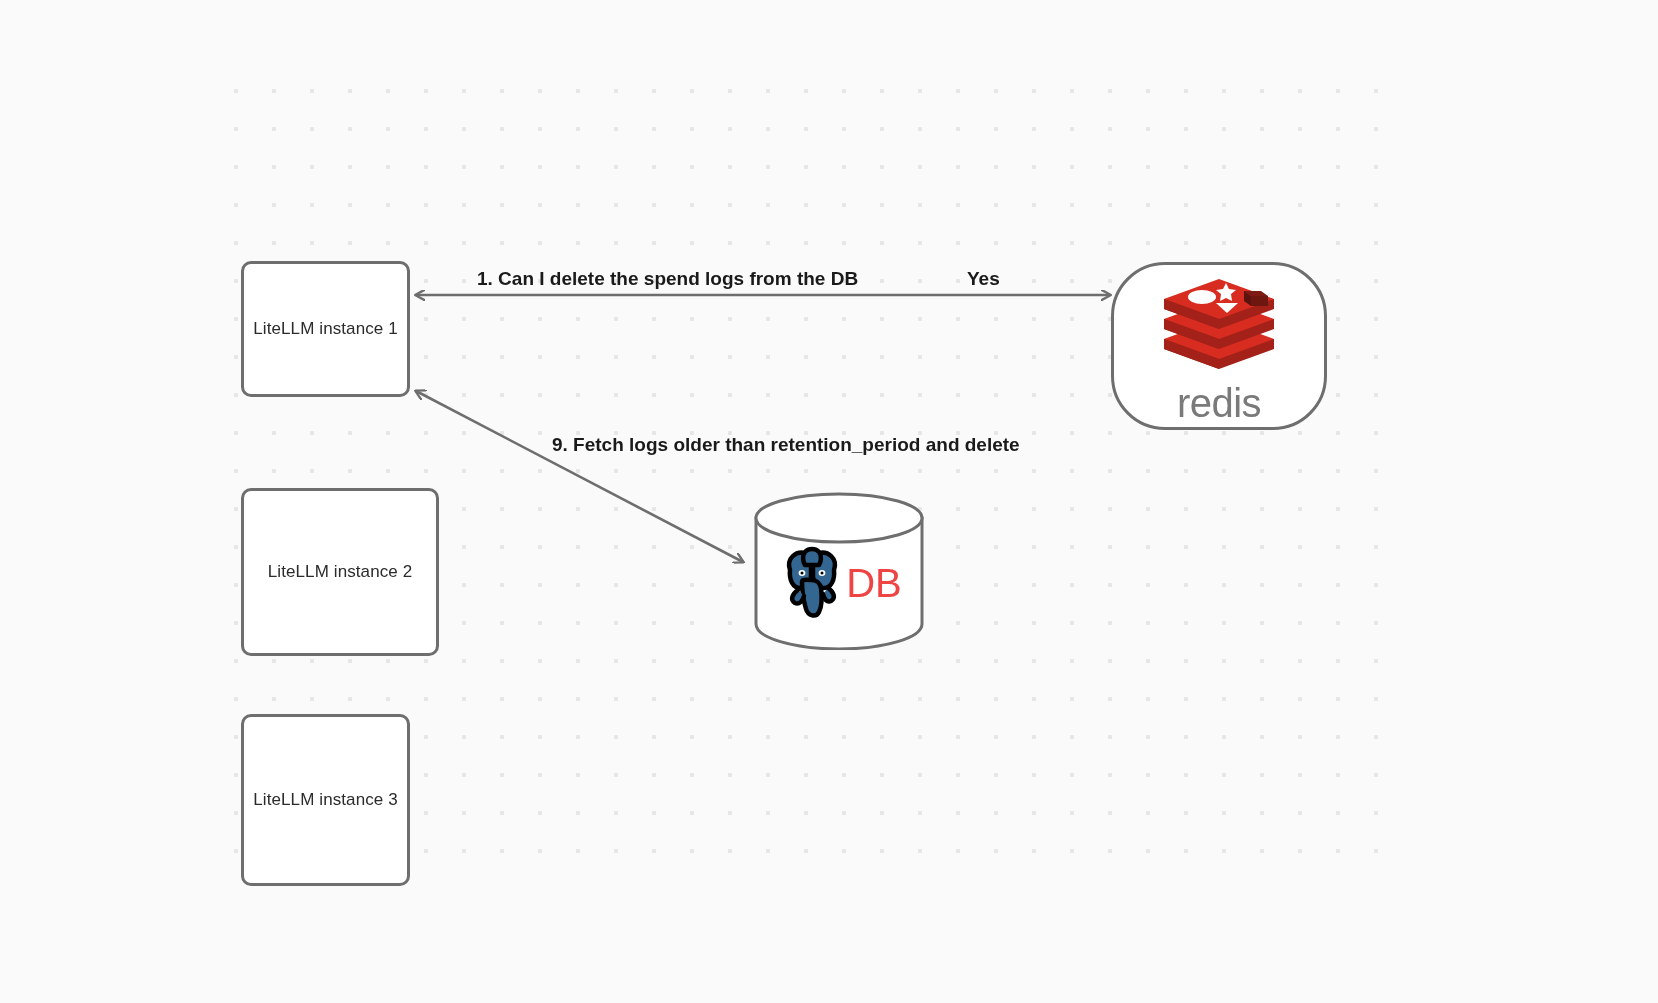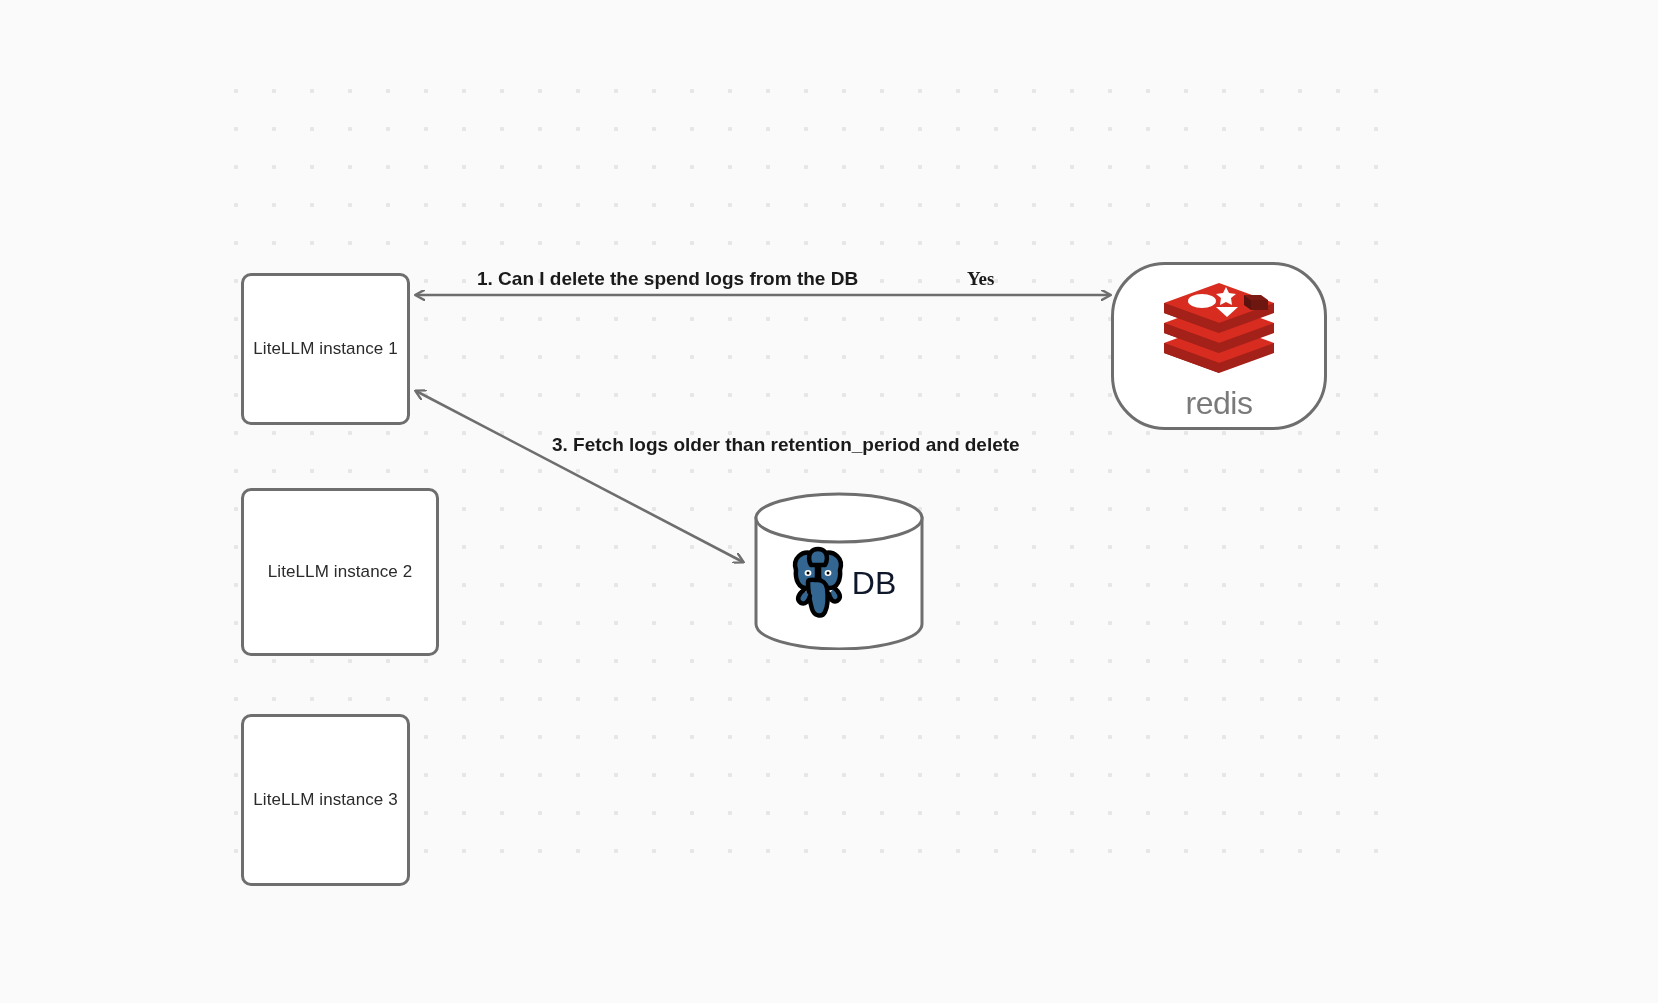--- a/index.html
+++ b/index.html
@@ -50,21 +50,21 @@
   .node-box .node-label {
     font-size: 17px;
     color: #2b2b2b;
     font-family: "Liberation Sans", sans-serif;
     letter-spacing: 0.1px;
     line-height: 1.2;
     text-align: center;
     user-select: none;
   }
 
-  #node-litellm-1 { left: 241px; top: 273px; width: 169px; height: 152px; }
+  #node-litellm-1 { left: 241px; top: 261px; width: 169px; height: 136px; }
   #node-litellm-2 { left: 241px; top: 488px; width: 198px; height: 168px; }
   #node-litellm-3 { left: 241px; top: 714px; width: 169px; height: 172px; }
 
   
   #node-redis {
     position: absolute;
     left: 1111px;
     top: 262px;
     width: 216px;
     height: 168px;
@@ -97,22 +97,22 @@
     left: 0;
     top: 48px;
     width: 172px;
     height: 86px;
     display: flex;
     align-items: center;
     justify-content: center;
     gap: 0px;
   }
   #db-text {
-    font-size: 32px;
-    color: #0f172a;
+    font-size: 40px;
+    color: #ef4444;
     font-family: "Liberation Sans", sans-serif;
     line-height: 1;
     margin-left: -2px;
   }
 
   
   #edges {
     position: absolute;
     left: 0;
     top: 0;
@@ -126,21 +126,21 @@
     position: absolute;
     font-family: "Liberation Sans", sans-serif;
     font-weight: bold;
     font-size: 19px;
     color: #1a1a1a;
     white-space: nowrap;
     background: transparent;
     user-select: none;
   }
   #edge-label-1 { left: 477px; top: 268px; }
-  #edge-label-yes { left: 967px; top: 268px; font-family: Liberation Serif, serif; }
+  #edge-label-yes { left: 967px; top: 268px; }
   #edge-label-2 { left: 552px; top: 434px; }
 </style>
 </head>
 <body>
 
 <div id="canvas">
 
   <div id="dot-grid"></div>
 
   <svg id="edges" viewBox="0 0 1658 1003" width="1658" height="1003" xmlns="http://www.w3.org/2000/svg">
@@ -161,21 +161,21 @@
       DB --&gt;
     <g>
       <line x1="416" y1="391" x2="743" y2="562" stroke="#6e6e6e" stroke-width="2.6" marker-start="url(#arrow-start)" marker-end="url(#arrow-end)"></line>
     </g>
   </svg>
 
   <div class="edge-label" id="edge-label-1">1.  Can I delete the spend logs from the DB</div>
 
   <div class="edge-label" id="edge-label-yes">Yes</div>
 
-  <div class="edge-label" id="edge-label-2">3.  Fetch logs older than retention_period and delete</div>
+  <div class="edge-label" id="edge-label-2">9.  Fetch logs older than retention_period and delete</div>
 
   <div class="node-box" id="node-litellm-1">
     <span class="node-label">LiteLLM instance 1</span>
   </div>
 
   <div class="node-box" id="node-litellm-2">
     <span class="node-label">LiteLLM instance 2</span>
   </div>
 
   <div class="node-box" id="node-litellm-3">
@@ -203,21 +203,21 @@
         <path d="M6 30 L6 40 L61 60 L61 50 Z" fill="#a32119"></path>
       </g>
 
       <ellipse cx="44" cy="28" rx="14" ry="7" fill="#ffffff"></ellipse>
       <path d="M68 14 L71 20 L78 21 L73 25 L74 32 L68 29 L62 32 L63 25 L58 21 L65 20 Z" fill="#ffffff"></path>
       <path d="M58 34 L80 34 L69 44 Z" fill="#ffffff"></path>
       <path d="M86 22 L103 22 L110 27 L93 27 Z" fill="#7d1a14"></path>
       <path d="M86 22 L86 32 L93 37 L93 27 Z" fill="#5c120e"></path>
       <path d="M93 27 L110 27 L110 37 L93 37 Z" fill="#6e1610"></path>
     </svg>
-    <span style="font-family:'Liberation Sans',sans-serif;font-size:32px;color:#7a7a7a;line-height:1;margin-top:2px;letter-spacing:-0.5px;">redis</span>
+    <span style="font-family:'Liberation Sans',sans-serif;font-size:40px;color:#7a7a7a;line-height:1;margin-top:2px;letter-spacing:-0.5px;">redis</span>
   </div>
 
   <div id="node-database">
     <svg id="db-cylinder-svg" width="172" height="158" viewBox="0 0 172 158" xmlns="http://www.w3.org/2000/svg">
       <path d="M3 26 L3 132 A83 25 0 0 0 169 132 L169 26 Z" fill="#ffffff" stroke="#6e6e6e" stroke-width="3"></path>
       <ellipse cx="86" cy="26" rx="83" ry="24" fill="#ffffff" stroke="#6e6e6e" stroke-width="3"></ellipse>
     </svg>
 
     <div id="db-inner">
       <svg width="72" height="74" viewBox="0 0 72 74" xmlns="http://www.w3.org/2000/svg">

